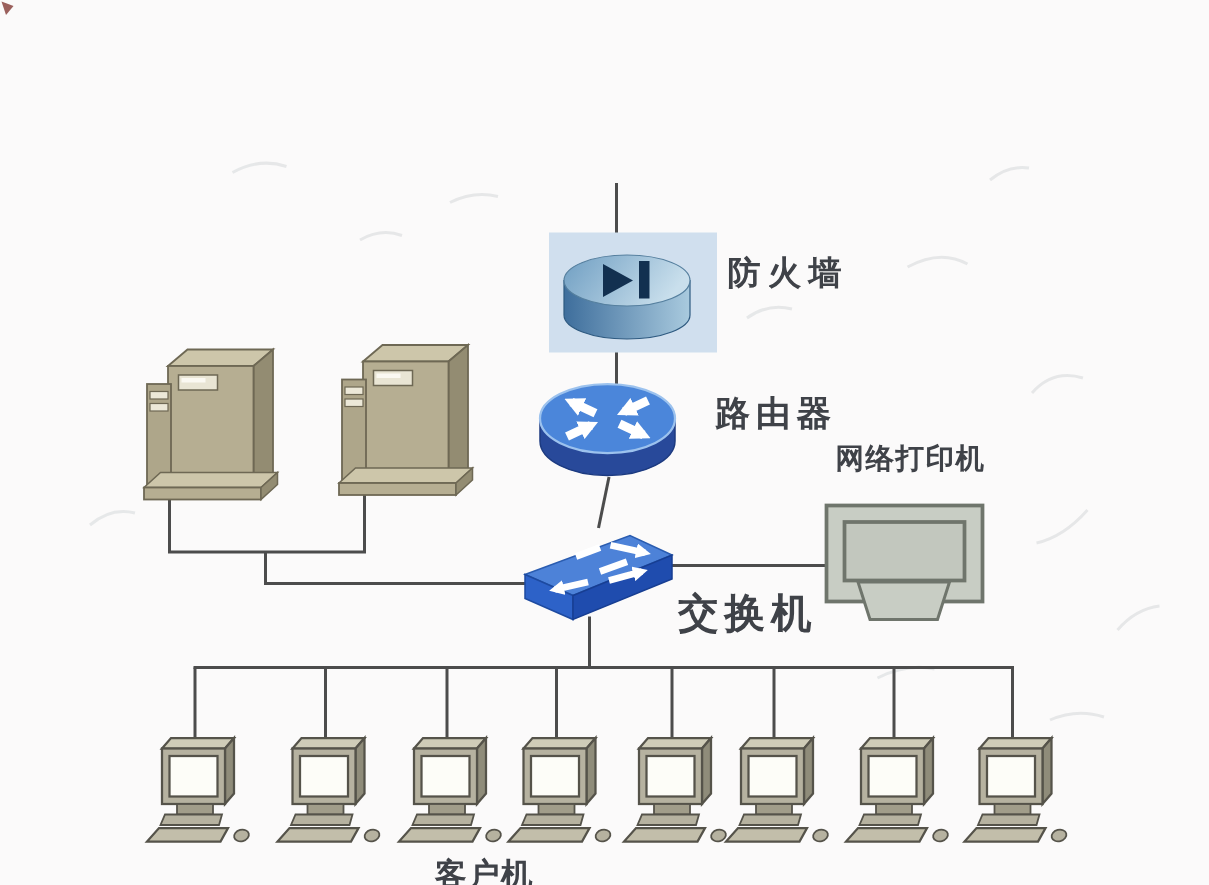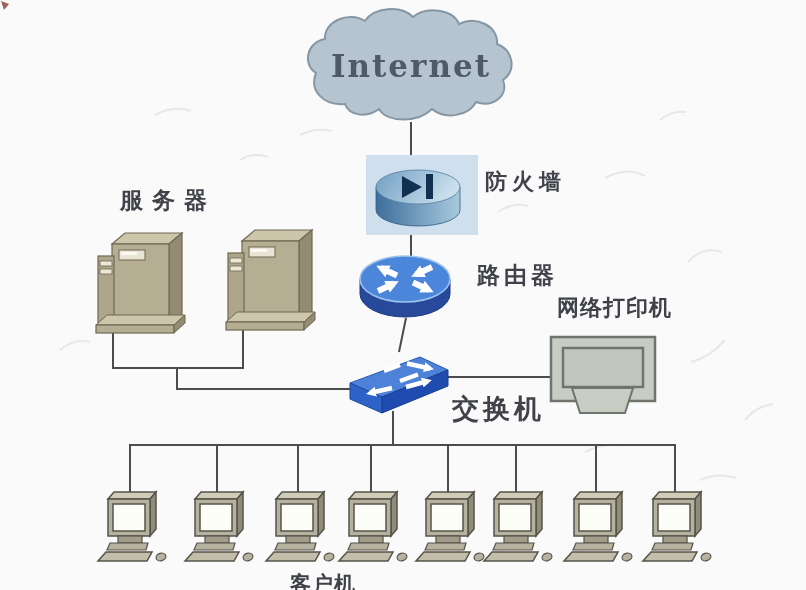--- a/index.html
+++ b/index.html
@@ -51,28 +51,20 @@
           <path d="M298,445V493"></path>
           <path d="M371,445V493"></path>
           <path d="M448,445V493"></path>
           <path d="M516,445V493"></path>
           <path d="M596,445V493"></path>
           <path d="M675,445V493"></path>
         </g>
     </g>
   </svg>
 
-  <div class="abs" style="left:297px;top:4px">
-    <svg width="236" height="122" viewBox="0 0 236 122">
-      <path d="M48,100 C26,102 12,86 19,69 C5,60 10,38 28,35 C27,17 52,7 68,17 C77,3 104,1 116,13
-           C129,2 156,5 162,20 C180,11 202,23 200,40 C216,46 220,66 206,76 C212,92 196,104 179,98
-           C172,112 148,116 135,105 C121,119 90,119 82,105 C70,114 52,112 48,100 Z" fill="#b6c4cf" stroke="#8497a5" stroke-width="2"></path>
-      <text x="114" y="73" text-anchor="middle" font-family="DejaVu Serif, serif" font-size="31" font-weight="bold" fill="#4e5a68" letter-spacing="2">Internet</text>
-    </svg>
-  </div>
 
   <div class="abs" style="left:364px;top:153px">
     <svg width="118" height="88" viewBox="0 0 118 88">
       <defs>
         <linearGradient id="fwS" x1="0" y1="0" x2="1" y2="0">
           <stop offset="0" stop-color="#3e6e9c"></stop>
             <stop offset="1" stop-color="#a9cade"></stop>
         </linearGradient>
         <linearGradient id="fwT" x1="0" y1="0" x2="1" y2="0.3">
           <stop offset="0" stop-color="#6f9ec2"></stop>
@@ -130,23 +122,22 @@
   </div>
   <div class="node-label" style="left:452px;top:396px;font-size:27px;letter-spacing:4px">交换机</div>
 
   <div class="abs" style="left:549px;top:332px">
     <svg width="112" height="88" viewBox="0 0 112 88">
       <rect x="2" y="5" width="104" height="64" fill="#c8cdc4" stroke="#6f756c" stroke-width="2.5"></rect>
       <rect x="14" y="16" width="80" height="39" fill="#c2c7be" stroke="#6f756c" stroke-width="2.5"></rect>
       <polygon points="23,56 84,56 76,81 31,81" fill="#c8cdc4" stroke="#6f756c" stroke-width="2"></polygon>
     </svg>
   </div>
-  <div class="node-label" style="left:557px;top:297px;font-size:22px;letter-spacing:1px">网络打印机</div>
-
-  <div class="node-label" style="left:120px;top:189px;font-size:23px;letter-spacing:9px">服务器</div>
+  <div class="node-label" style="left:557px;top:297px;font-size:19px;letter-spacing:1px">网络打印机</div>
+
   <div class="abs" style="left:92px;top:228px">
     <svg width="96" height="110" viewBox="0 0 96 110">
       <polygon points="20,16 33,5 90,5 77,16" fill="#cdc6aa" stroke="#6e6854" stroke-width="1.2"></polygon>
       <polygon points="77,16 90,5 90,90 77,101" fill="#938c72" stroke="#6e6854" stroke-width="1.2"></polygon>
       <rect x="20" y="16" width="57" height="85" fill="#b6ae92" stroke="#6e6854" stroke-width="1.2"></rect>
       <rect x="27" y="22" width="26" height="10" fill="#e9e5d4" stroke="#6e6854" stroke-width="1"></rect>
       <rect x="29" y="24" width="16" height="3" fill="#fbf9f2"></rect>
       <rect x="6" y="28" width="16" height="74" fill="#aea68a" stroke="#6e6854" stroke-width="1.2"></rect>
       <rect x="8" y="33" width="12" height="5" fill="#ece8d8" stroke="#6e6854" stroke-width="0.8"></rect>
       <rect x="8" y="41" width="12" height="5" fill="#ece8d8" stroke="#6e6854" stroke-width="0.8"></rect>

